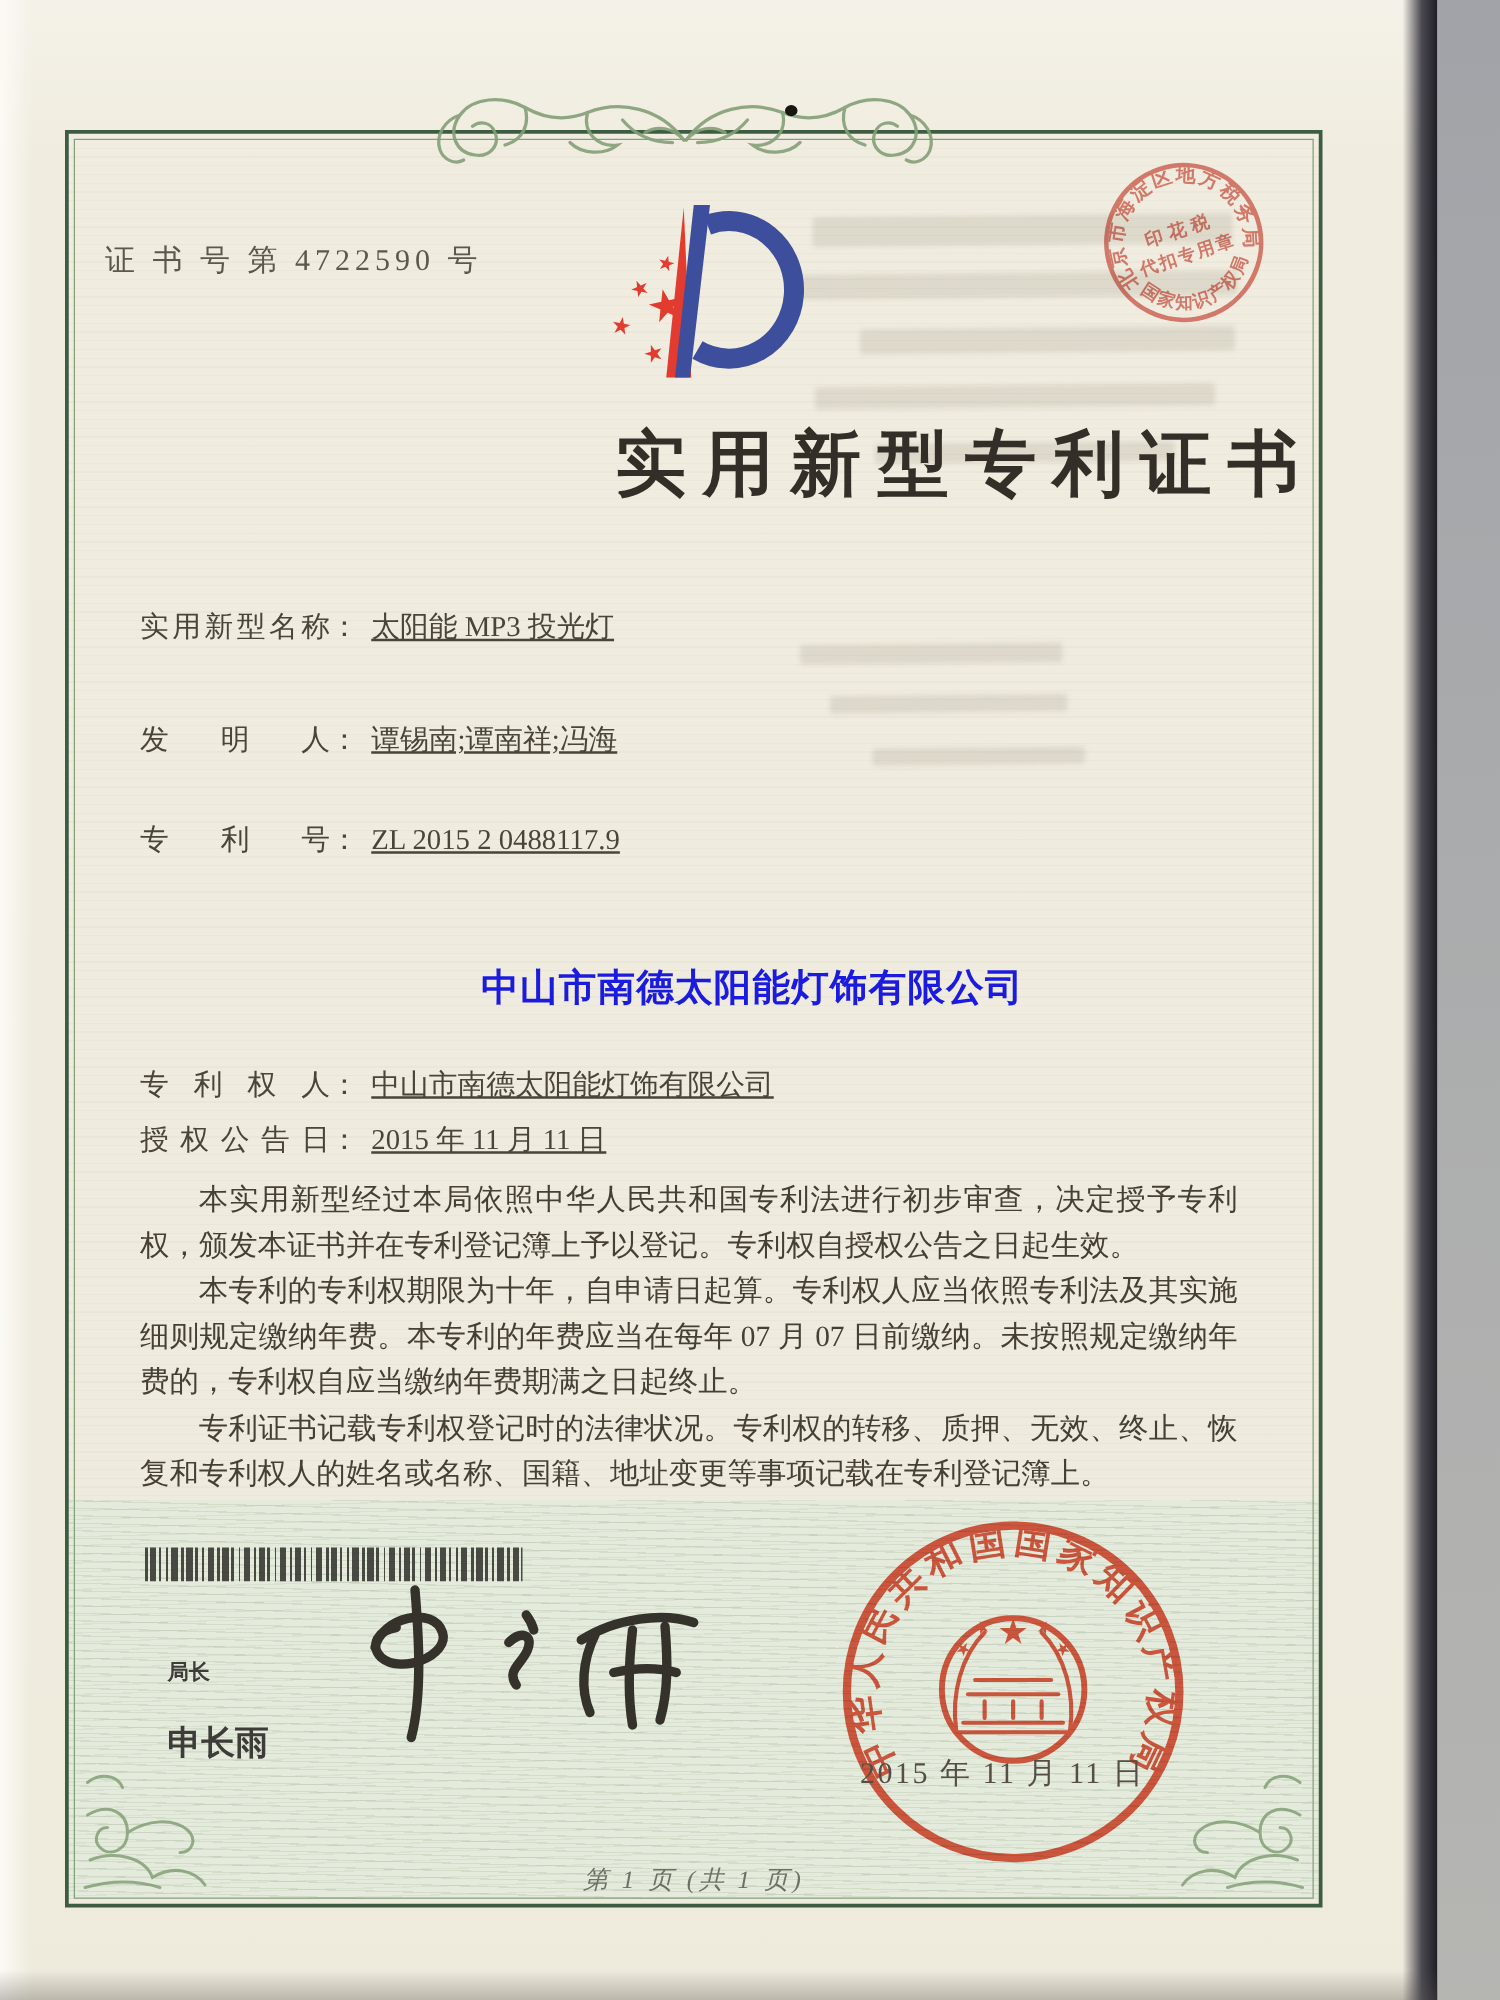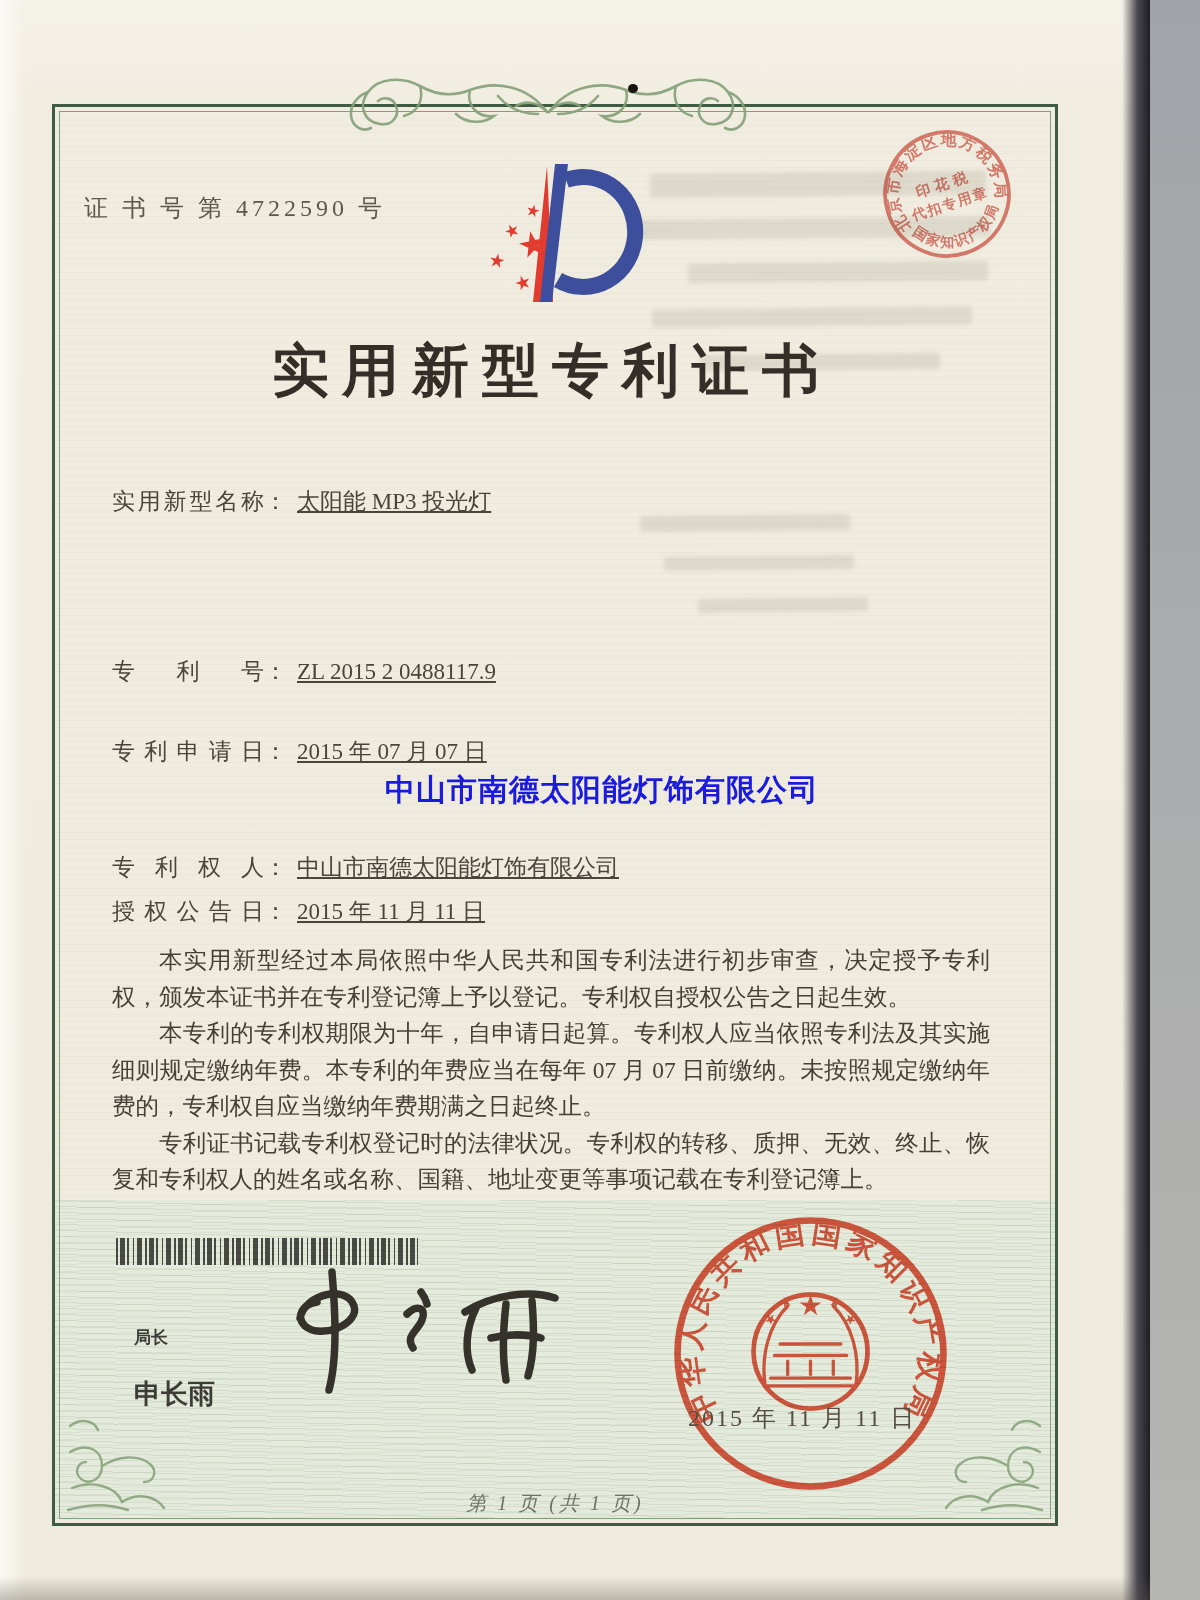--- a/index.html
+++ b/index.html
@@ -18,21 +18,21 @@
   #green-zone{left:55px;top:1200px;width:1000px;height:319px;background-color:#e5ebdc;
     background-image:repeating-linear-gradient(1.5deg,rgba(138,160,128,.20) 0 1px,transparent 1px 6px),
                      repeating-linear-gradient(-1.5deg,rgba(138,160,128,.13) 0 1px,transparent 1px 7px);}
   
   #frame{left:52px;top:104px;width:1000px;height:1416px;border:3px solid #3d5c41;}
   #frame::after{content:'';position:absolute;inset:4px;border:1px solid #84a078;}
   
   .ghost{background:rgba(126,118,100,.16);filter:blur(2px);border-radius:3px;transform:rotate(-.6deg);}
   
   #cert-number{left:84px;top:192px;font-size:24px;color:#5d574d;letter-spacing:4px;}
-  #title{left:52px;top:333px;width:1000px;text-align:center;font-size:57px;font-weight:bold;
+  #title{left:52px;top:333px;width:1000px;text-align:right;font-size:57px;font-weight:bold;
     color:#332e28;letter-spacing:13px;}
   .field{left:112px;font-size:23px;color:#4a443b;white-space:nowrap;text-decoration:underline;}
   .field .lbl{display:inline-block;width:152px;text-align:justify;text-align-last:justify;}
   .field .col{display:inline-block;margin-right:10px;}
   #f0{top:486px;} #f1{top:576px;} #f2{top:656px;} #f3{top:736px;} #f4{top:816px;margin-top:36px;} #f5{top:896px;}
   #watermark{left:252px;top:770px;width:700px;text-align:center;font-family:"Liberation Sans","DejaVu Sans",sans-serif;
     font-weight:bold;font-size:30px;letter-spacing:1px;}
   #body-text{left:112px;top:942px;width:878px;font-size:23.5px;line-height:36.5px;color:#453f36;text-align:justify;}
   #body-text p{margin:0;text-indent:2em;}
   #barcode{left:116px;top:1238px;width:302px;height:27px;
@@ -141,25 +141,25 @@
       <use href="#star5" transform="translate(52,113) scale(7.5) rotate(10)"></use>
       <use href="#star5" transform="translate(78,135) scale(7.5) rotate(-18)"></use>
     </g>
   </svg>
 
   <div id="title" class="abs">实用新型专利证书</div>
 
   <div id="f0" class="field abs">
     <span class="lbl">实用新型名称</span><span class="col">：</span><span>太阳能 MP3 投光灯</span>
   </div>
+  <div id="f1" class="field abs">
+    <span class="lbl">发明人</span><span class="col">：</span><span>谭锡南;谭南祥;冯海</span>
+  </div>
   <div id="f2" class="field abs">
     <span class="lbl">专利号</span><span class="col">：</span><span>ZL 2015 2 0488117.9</span>
-  </div>
-  <div id="f3" class="field abs">
-    <span class="lbl">专利申请日</span><span class="col">：</span><span>2015 年 07 月 07 日</span>
   </div>
   <div id="f4" class="field abs">
     <span class="lbl">专利权人</span><span class="col">：</span><span>中山市南德太阳能灯饰有限公司</span>
   </div>
   <div id="f5" class="field abs">
     <span class="lbl">授权公告日</span><span class="col">：</span><span>2015 年 11 月 11 日</span>
   </div>
 
   <div id="watermark" class="abs" style="color:#1b1bdf;">中山市南德太阳能灯饰有限公司</div>
 

